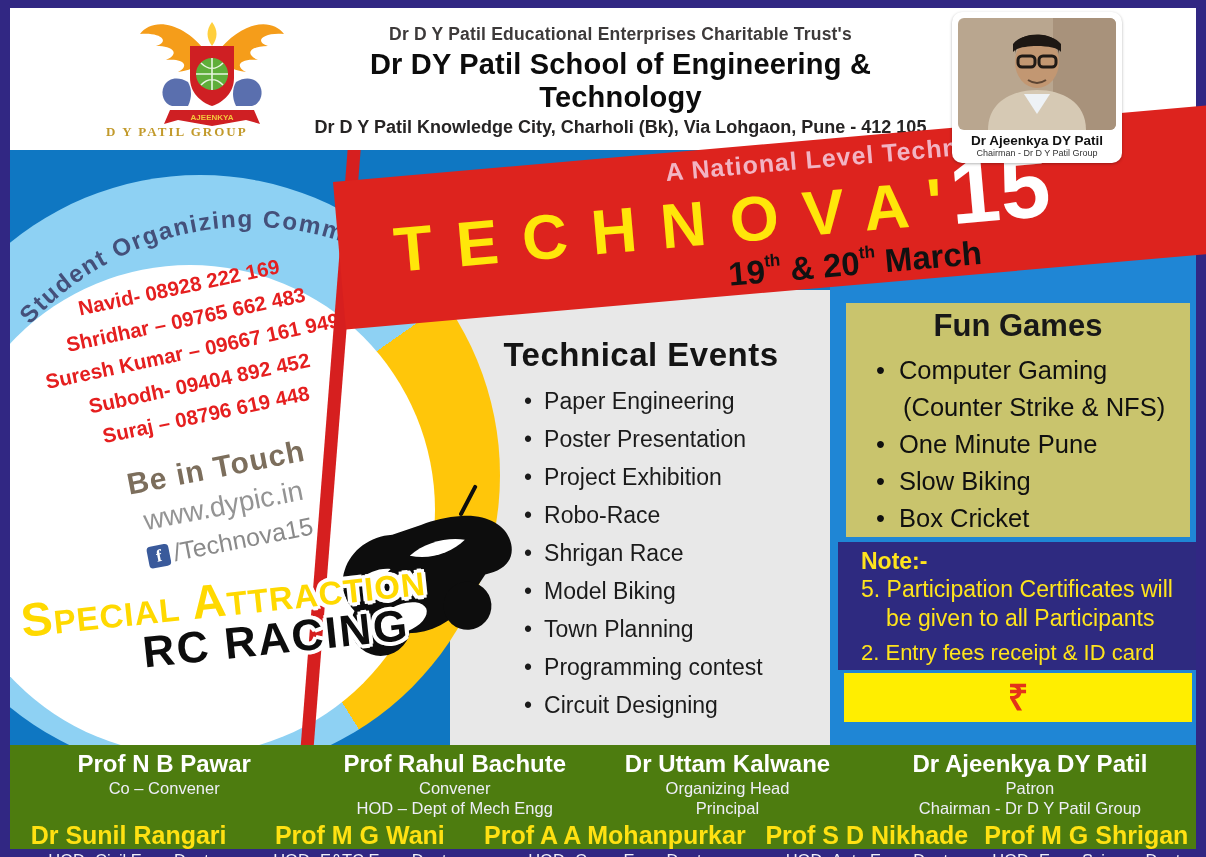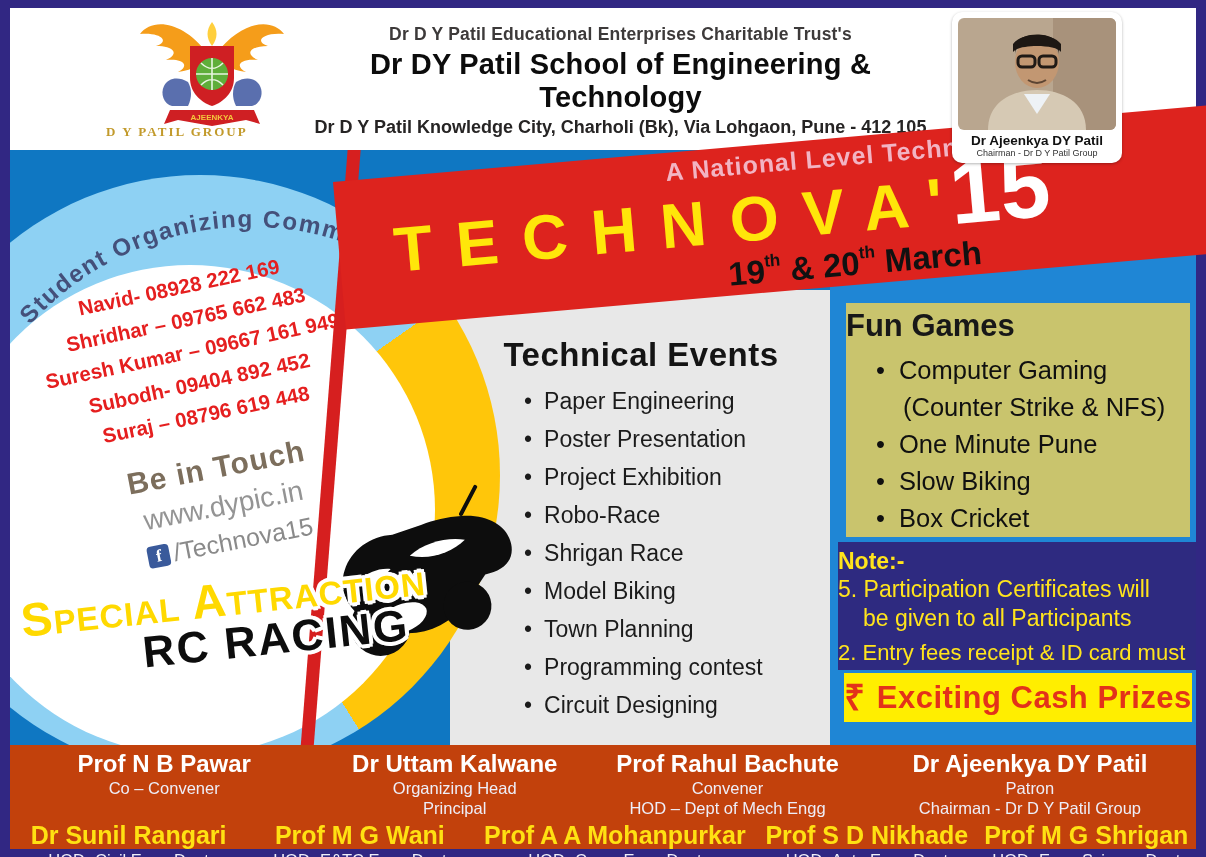--- a/index.html
+++ b/index.html
@@ -38,26 +38,26 @@
   .main { position:absolute; left:10px; top:150px; right:10px; height:595px; background:#0f77c2; overflow:hidden; z-index:2; }
 
   .gray-panel { position:absolute; left:440px; top:140px; width:382px; height:455px; background:#e8e8e8; }
   .tech-title { margin-top:46px; text-align:center; font-size:33px; font-weight:900; color:#141414; letter-spacing:.5px; }
   .tech-list { margin-top:14px; padding-left:74px; list-style:none; }
   .tech-list li { font-size:23px; color:#1b1b1b; margin-bottom:11px; }
   .tech-list li::before { content:"•"; margin-right:12px; font-size:23px; }
 
   .right-col { position:absolute; left:820px; top:0; width:376px; height:595px; background:#1f86d5; }
   .fun-panel { position:absolute; left:16px; right:16px; top:153px; height:234px; background:#c9c46d; padding-top:5px; }
-  .fun-title { text-align:left; font-size:31px; font-weight:900; color:#181818; }
+  .fun-title { text-align:center; font-size:31px; font-weight:900; color:#181818; }
   .fun-list { margin-top:8px; padding-left:30px; list-style:none; }
   .fun-list li { font-size:25.5px; color:#101010; line-height:37px; }
   .fun-list li.bullet::before { content:"•"; margin-right:14px; }
   .fun-list li.subline { padding-left:27px; }
-  .note-panel { position:absolute; left:8px; right:8px; top:392px; height:128px; background:#2e2a80; color:#ffe41c; padding:6px 0; }
+  .note-panel { position:absolute; left:8px; right:8px; top:392px; height:128px; background:#2e2a80; color:#ffe41c; padding:6px 23px; }
   .note-head { font-size:23px; font-weight:bold; }
   .note-line { font-size:23px; line-height:29px; }
   .note-line.indent { padding-left:25px; }
   .note-line.second { font-size:22px; margin-top:5px; }
   .cash-bar { position:absolute; left:14px; right:14px; top:523px; height:49px; background:#ffee00;
               display:flex; align-items:center; justify-content:center; gap:12px; }
   .rupee { font-size:36px; font-weight:900; color:#e3321a; line-height:1; }
   .cash-label { font-size:31px; font-weight:900; color:#e3321a; letter-spacing:.5px; }
 
   .circle-outer { position:absolute; left:-110px; top:25px; width:600px; height:600px; border-radius:50%;
@@ -83,21 +83,21 @@
   .car-svg { position:absolute; left:305px; top:335px; width:210px; height:175px; transform:rotate(-4deg); }
 
   .special-wrap { position:absolute; left:12px; top:420px; width:440px; transform:rotate(-6deg); }
   .special-line1 { font-variant:small-caps; font-size:47px; font-weight:900; color:#ffd900; letter-spacing:1px;
                    -webkit-text-stroke:2.5px #2b1c6b; paint-order:stroke fill;
                    text-shadow:-3px -3px 0 #fff, 3px -3px 0 #fff, -3px 3px 0 #fff, 3px 3px 0 #fff, 0 4px 0 #fff, 0 -4px 0 #fff, 4px 0 0 #fff, -4px 0 0 #fff; }
   .special-line2 { font-size:44px; font-weight:900; color:#0d0d0d; letter-spacing:2px; margin:-8px 0 0 118px;
                    text-shadow:-3px -3px 0 #fff, 3px -3px 0 #fff, -3px 3px 0 #fff, 3px 3px 0 #fff, 0 4px 0 #fff, 0 -4px 0 #fff, 4px 0 0 #fff, -4px 0 0 #fff; }
 
   
-  .footer { position:absolute; left:10px; right:10px; top:745px; height:104px; background:#c2410c; z-index:8; padding-top:5px; }
+  .footer { position:absolute; left:10px; right:10px; top:745px; height:104px; background:#4d7c0f; z-index:8; padding-top:5px; }
   .f-row { display:flex; }
   .f-block { text-align:center; }
   .f-name { font-size:24px; font-weight:bold; color:#ffffff; }
   .f-role { font-size:16.5px; color:#eeeef8; line-height:20px; }
   .row2 { margin-top:3px; }
   .row2 .f-name { font-size:25px; color:#ffe112; }
   .r1-0{width:26%;} .r1-1{width:23%;} .r1-2{width:23%;} .r1-3{width:28%;}
   .r2-0{width:20%;} .r2-1{width:19%;} .r2-2{width:24%;} .r2-3{width:18.5%;} .r2-4{width:18.5%;}
 
   .crest-caption { font-family:"Liberation Serif", serif; font-size:13px; font-weight:bold; color:#c29a2b; letter-spacing:2px; text-align:left; }
@@ -164,21 +164,20 @@
         </ul>
       </div>
       <div class="note-panel">
         <div class="note-head">Note:-</div>
         <div class="note-line">5. Participation Certificates will</div>
         <div class="note-line indent">be given to all Participants</div>
         <div class="note-line second">2. Entry fees receipt &amp; ID card must</div>
       </div>
       <div class="cash-bar">
         <span class="rupee">₹</span>
-        <span class="cash-label">Exciting Cash Prizes</span>
       </div>
     </div>
 
     <div class="circle-outer"></div>
     <div class="circle-inner"></div>
 
     <svg class="arc-svg">
       <defs>
           <path id="arcPath" d="M 20 175 A 295 295 0 0 1 390 118" fill="none"></path>
         </defs>
@@ -249,30 +248,30 @@
     <div class="photo-role">Chairman - Dr D Y Patil Group</div>
   </div>
 
   <div class="footer">
     <div class="f-row row1">
       <div class="f-block r1-0">
         <div class="f-name">Prof N B Pawar</div>
         <div class="f-role">Co – Convener</div>
         <div class="f-role"></div>
       </div>
+      <div class="f-block r1-1">
+        <div class="f-name">Prof Rahul Bachute</div>
+        <div class="f-role">Convener</div>
+        <div class="f-role">HOD – Dept of Mech Engg</div>
+      </div>
       <div class="f-block r1-2">
         <div class="f-name">Dr Uttam Kalwane</div>
         <div class="f-role">Organizing Head</div>
         <div class="f-role">Principal</div>
       </div>
-      <div class="f-block r1-1">
-        <div class="f-name">Prof Rahul Bachute</div>
-        <div class="f-role">Convener</div>
-        <div class="f-role">HOD – Dept of Mech Engg</div>
-      </div>
       <div class="f-block r1-3">
         <div class="f-name">Dr Ajeenkya DY Patil</div>
         <div class="f-role">Patron</div>
         <div class="f-role">Chairman - Dr D Y Patil Group</div>
       </div>
     </div>
     <div class="f-row row2">
       <div class="f-block r2-0">
         <div class="f-name">Dr Sunil Rangari</div>
         <div class="f-role">HOD- Civil Engg Dept</div>

